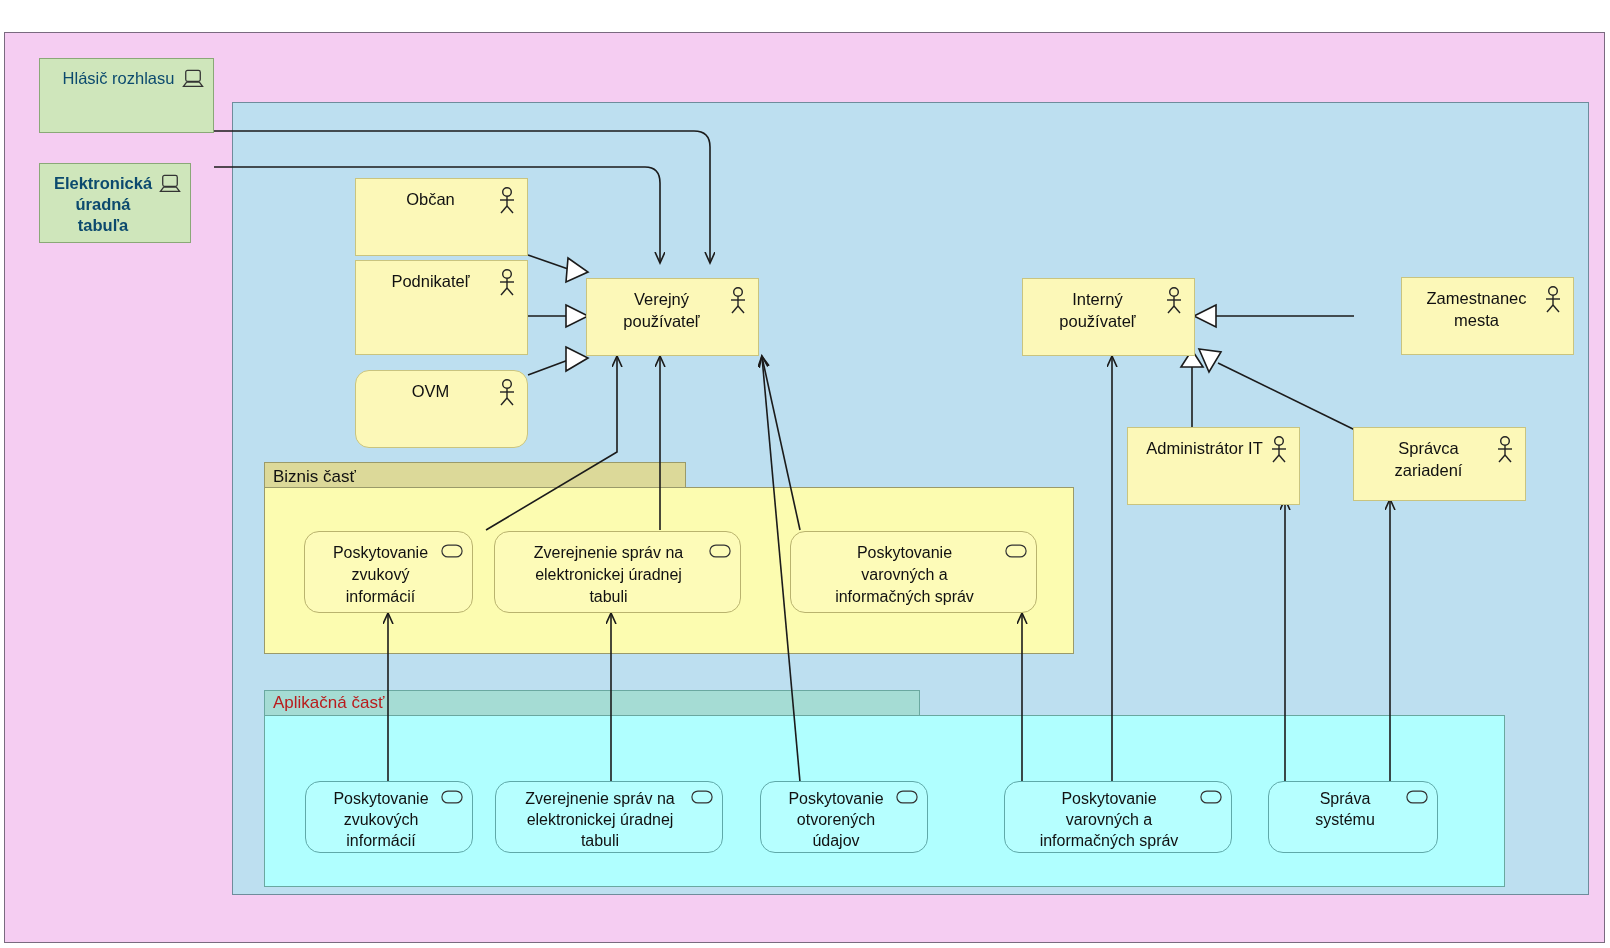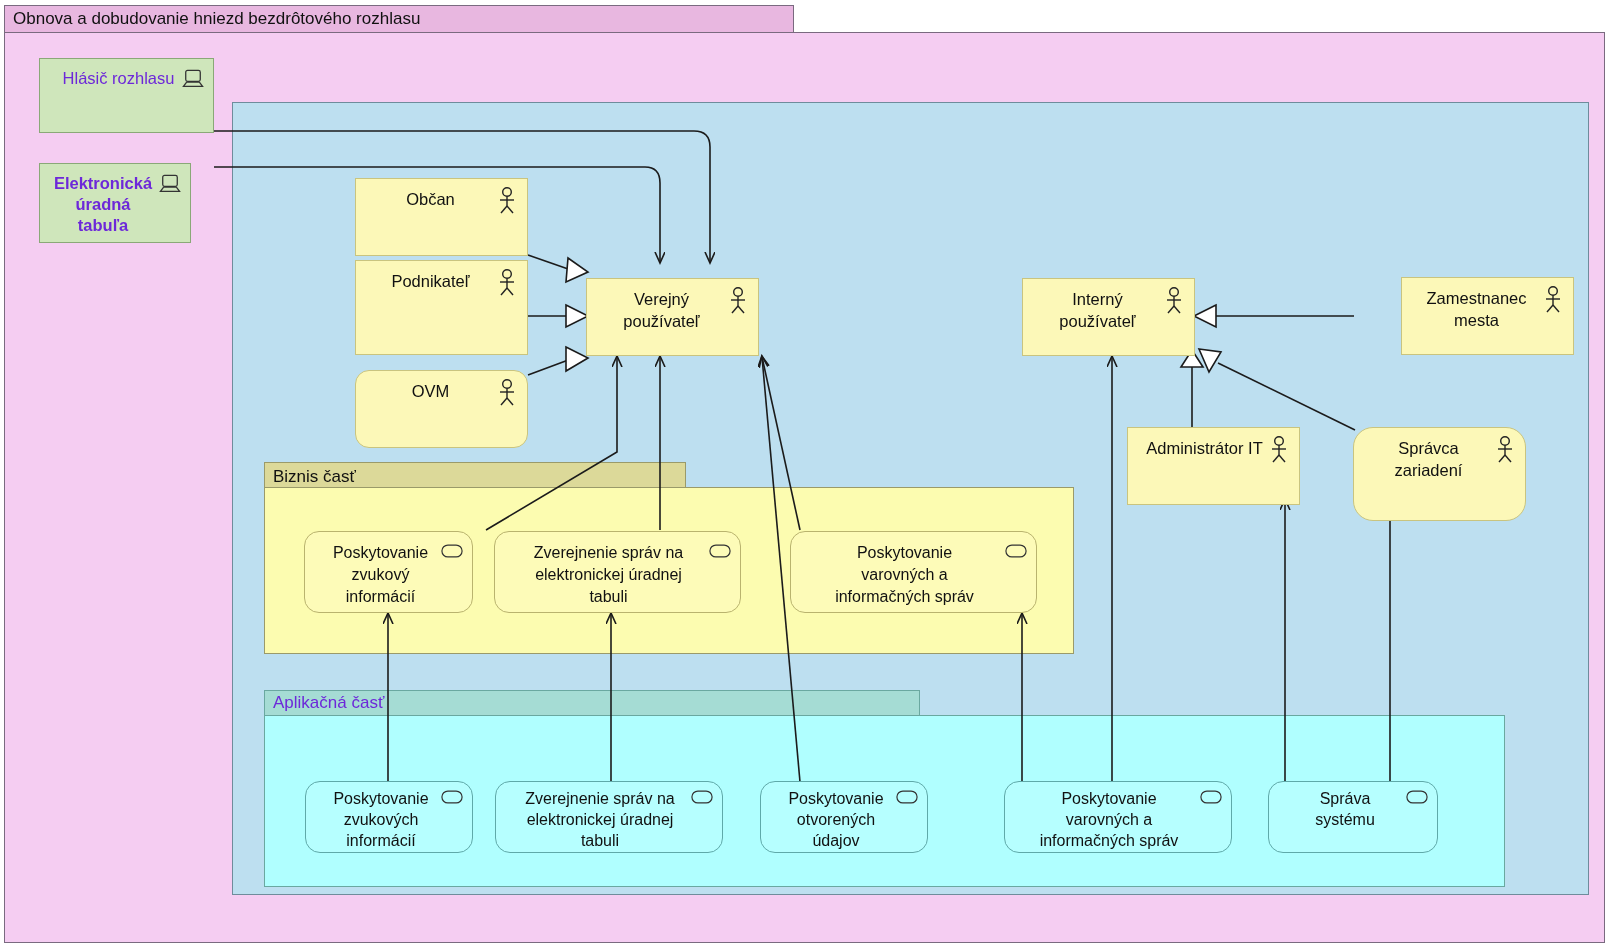--- a/index.html
+++ b/index.html
@@ -17,28 +17,28 @@
 
   .pink-tab{background:#e8b7e0;color:#111;font-size:17px;}
   .pink-body{background:#f5cdf2;}
 
   .blue-tab{background:#a8c8d8;color:#111;font-size:17px;border:1px solid #6f8c9c;}
   .blue-body{background:#bddff0;border:1px solid #6f8c9c;}
 
   .olive-tab{background:#dcd999;color:#111;font-size:17px;border:1px solid #9a9a6a;align-items:flex-end;}
   .olive-body{background:#fcfcb0;border:1px solid #9a9a6a;}
 
-  .teal-tab{background:#a5dcd4;color:#6d28d9;font-size:17px;border:1px solid #6aa8a0;}
+  .teal-tab{background:#a5dcd4;color:#b91c1c;font-size:17px;border:1px solid #6aa8a0;}
   .teal-body{background:#b0ffff;border:1px solid #6aa8a0;}
 
   
   .node-box{background:#cfe6bb;border:1px solid #8aa878;box-sizing:border-box;
             position:absolute;}
   .node-label{position:absolute;left:0;right:0;top:9px;text-align:center;
-              font-size:16.5px;color:#6d28d9;line-height:21px;padding:0 26px 0 10px;}
+              font-size:16.5px;color:#0c4a6e;line-height:21px;padding:0 26px 0 10px;}
   .node-icon{position:absolute;right:9px;top:10px;width:22px;height:20px;}
 
   
   .actor-box{background:#fcf8b8;border:1px solid #c9c47f;box-sizing:border-box;
              position:absolute;}
   .actor-label{position:absolute;left:0;right:0;top:9px;text-align:center;
                font-size:16.5px;color:#111;line-height:22px;padding:0 30px 0 8px;}
   .actor-icon{position:absolute;right:10px;top:8px;width:20px;height:28px;}
 
   
@@ -53,23 +53,20 @@
             pointer-events:none;overflow:visible;}
   svg.lines path,svg.lines line{fill:none;stroke:#1b1b1b;stroke-width:1.6;}
   .thick{stroke:#3c4a50;stroke-width:2.2;}
   .hollow{fill:#ffffff;stroke:#1b1b1b;stroke-width:1.6;}
 </style>
 </head>
 <body>
 
 <div id="canvas">
 
-  <div class="pkg-tab pink-tab abs" style="left:4px;top:5px;width:790px;height:28px;">
-    <span>Obnova a dobudovanie hniezd bezdrôtového rozhlasu</span>
-  </div>
   <div class="pkg-body pink-body abs" style="left:4px;top:32px;width:1601px;height:911px;"></div>
 
   <div class="pkg-body blue-body abs" style="left:232px;top:102px;width:1357px;height:793px;"></div>
 
   <div class="pkg-tab olive-tab abs" style="left:264px;top:462px;width:422px;height:26px;">
     <span>Biznis časť</span>
   </div>
   <div class="pkg-body olive-body abs" style="left:264px;top:487px;width:810px;height:167px;"></div>
 
   <div class="pkg-tab teal-tab abs" style="left:264px;top:690px;width:656px;height:26px;">
@@ -224,21 +221,21 @@
     <div class="actor-label" style="padding:0 26px 0 8px;">Administrátor IT</div>
     <svg class="actor-icon" viewBox="0 0 20 28">
       <circle cx="10" cy="5" r="4.3" fill="none" stroke="#222" stroke-width="1.4"></circle>
       <line x1="10" y1="9.5" x2="10" y2="19" stroke="#222" stroke-width="1.4"></line>
       <line x1="3" y1="13" x2="17" y2="13" stroke="#222" stroke-width="1.4"></line>
       <line x1="10" y1="19" x2="4" y2="26" stroke="#222" stroke-width="1.4"></line>
       <line x1="10" y1="19" x2="16" y2="26" stroke="#222" stroke-width="1.4"></line>
     </svg>
   </div>
 
-  <div class="actor-box" style="left:1353px;top:427px;width:173px;height:94px;border-radius:20px;">
+  <div class="actor-box" style="left:1353px;top:427px;width:173px;height:74px;">
     <div class="actor-label">
       <div>Správca</div>
       <div>zariadení</div>
     </div>
     <svg class="actor-icon" viewBox="0 0 20 28">
       <circle cx="10" cy="5" r="4.3" fill="none" stroke="#222" stroke-width="1.4"></circle>
       <line x1="10" y1="9.5" x2="10" y2="19" stroke="#222" stroke-width="1.4"></line>
       <line x1="3" y1="13" x2="17" y2="13" stroke="#222" stroke-width="1.4"></line>
       <line x1="10" y1="19" x2="4" y2="26" stroke="#222" stroke-width="1.4"></line>
       <line x1="10" y1="19" x2="16" y2="26" stroke="#222" stroke-width="1.4"></line>

